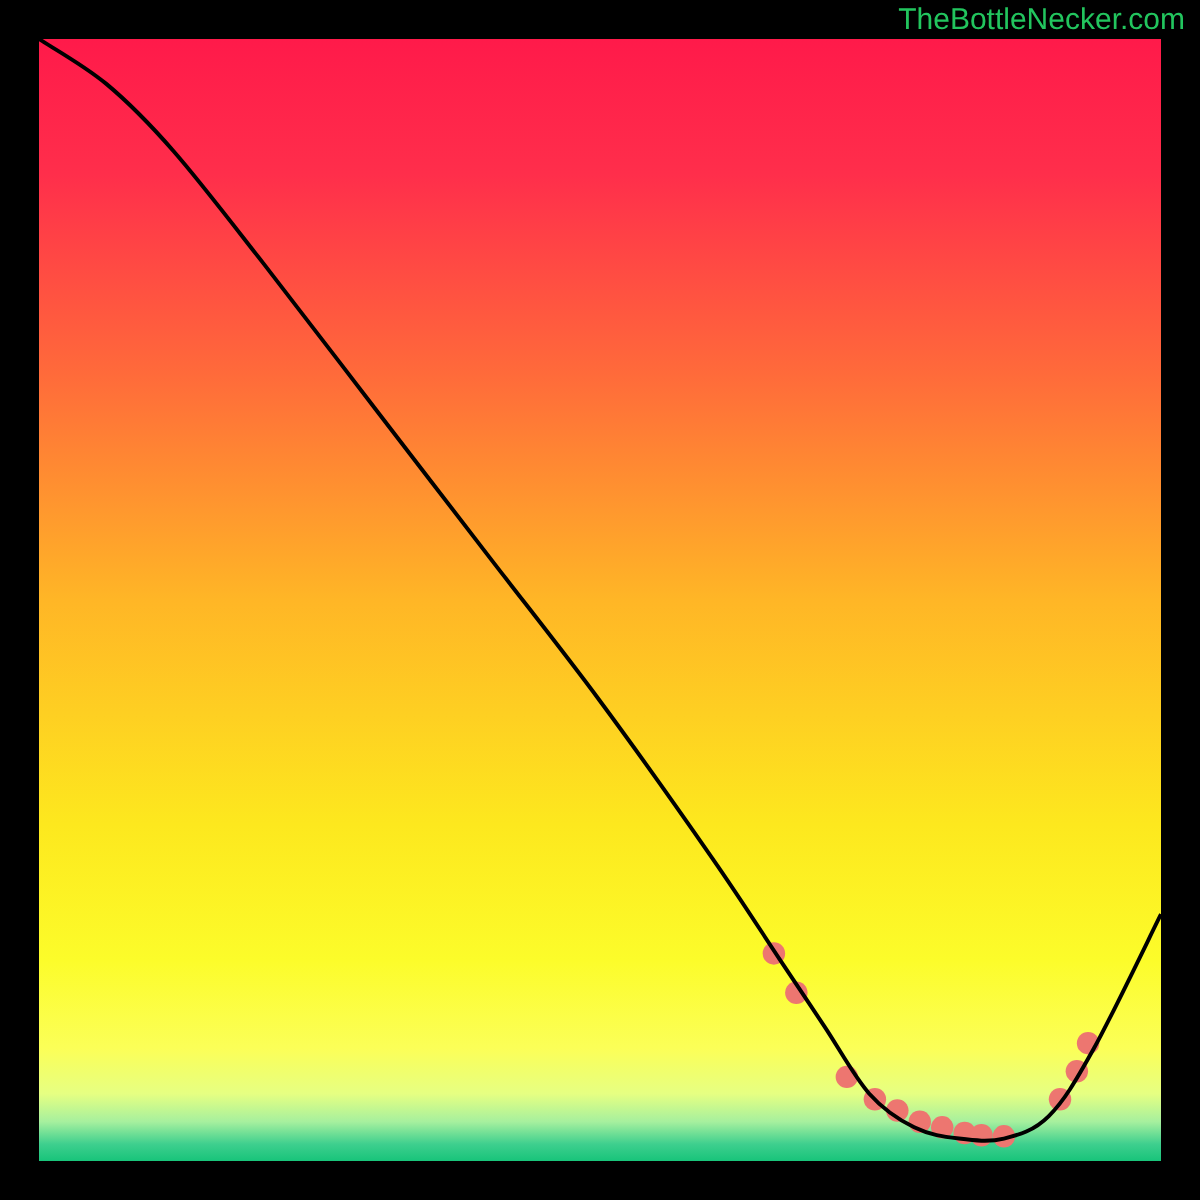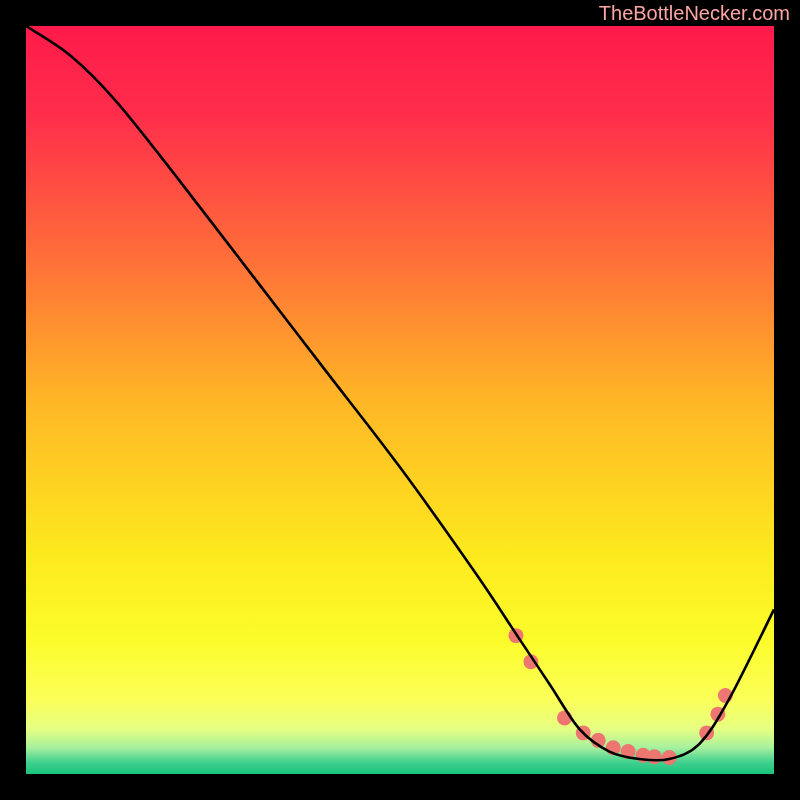--- a/index.html
+++ b/index.html
@@ -10,21 +10,21 @@
     height: 800px;
     position: relative;
     overflow: hidden;
   }
   .watermark {
     position: absolute;
     top: 2px;
     right: 10px;
     font-family: Arial, sans-serif;
     font-size: 20px;
-    color: #fca5a5;
+    color: #22c55e;
     font-weight: 500;
     z-index: 10;
   }
   .plot {
     position: absolute;
     left: 26px;
     top: 26px;
     width: 748px;
     height: 748px;
   }

